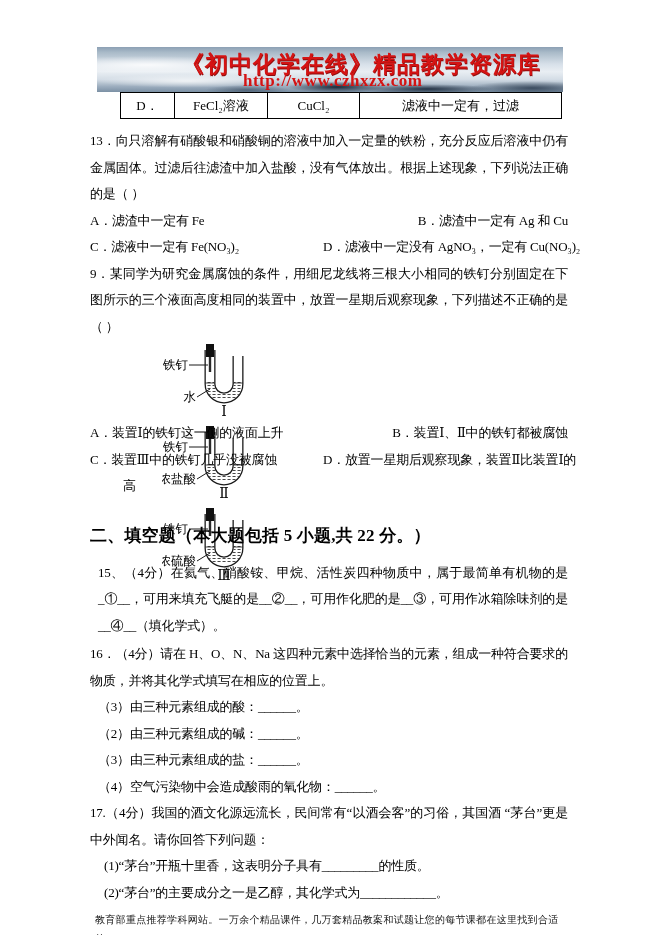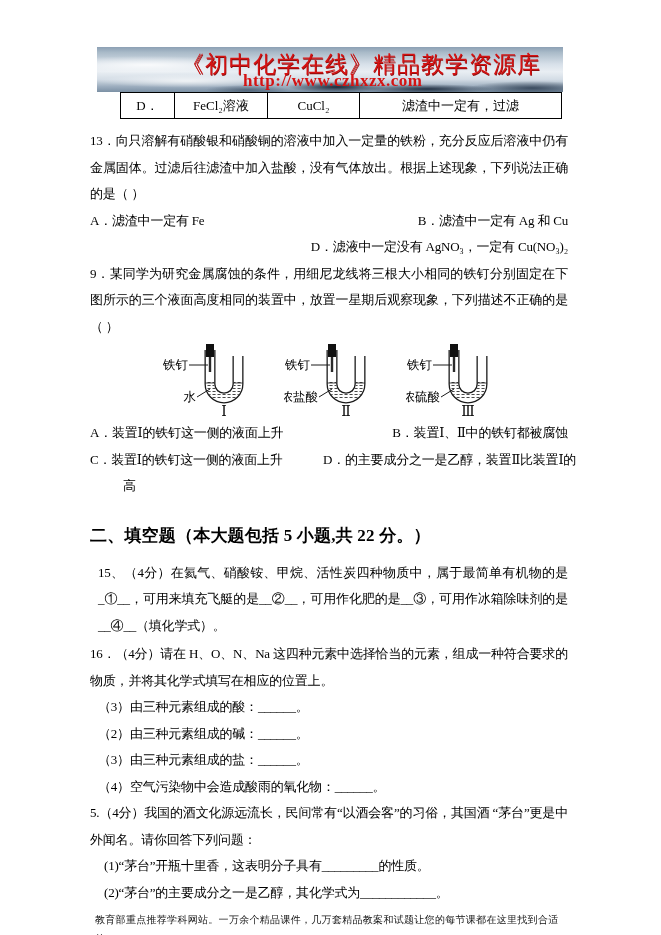--- a/index.html
+++ b/index.html
@@ -15,21 +15,21 @@
     background:
       radial-gradient(ellipse 70px 8px at 240px 40px, rgba(12,26,42,.9), rgba(12,26,42,0) 70%),
       radial-gradient(ellipse 95px 7px at 330px 42px, rgba(18,32,50,.85), rgba(18,32,50,0) 70%),
       radial-gradient(ellipse 60px 7px at 150px 43px, rgba(40,58,78,.55), rgba(40,58,78,0) 70%),
       radial-gradient(ellipse 90px 10px at 435px 41px, rgba(22,38,58,.7), rgba(22,38,58,0) 70%),
       radial-gradient(ellipse 140px 12px at 50px 18px, rgba(255,255,255,.85), rgba(255,255,255,0) 75%),
       radial-gradient(ellipse 120px 9px at 90px 34px, rgba(255,255,255,.7), rgba(255,255,255,0) 75%),
       linear-gradient(180deg,#8ca0b4 0%,#a9bac8 12%,#d7e0e9 38%,#e9eef3 55%,#d4dde6 72%,#9cadbe 88%,#7b90a4 100%);
   }
   .banner-title{
-    position:absolute;left:84px;top:2px;color:#d51313;font-size:23px;font-weight:normal;
+    position:absolute;left:84px;top:2px;color:#d51313;font-size:23px;font-weight:bold;
     letter-spacing:1px;white-space:nowrap;text-shadow:.6px .6px 0 #8e0d0d;
   }
   .banner-url{
     position:absolute;left:146px;top:24px;color:#d51313;font-size:17px;font-weight:bold;
     letter-spacing:.5px;white-space:nowrap;
   }
   
   table.frag{border-collapse:collapse;margin-left:30px;table-layout:fixed;}
   table.frag td{
     border:1px solid #000;height:25px;text-align:center;vertical-align:middle;
@@ -41,21 +41,21 @@
   .optrow{display:flex;font-size:13px;line-height:26.5px;letter-spacing:-.2px;}
   .optrow .l{width:233px;flex:none;}
   .optrow .r{flex:1;white-space:nowrap;text-align:right;}
   .wrapline{margin-left:33px;font-size:13px;line-height:26.5px;}
   .sec-head{margin:24px 0 0 0;font-size:17px;font-weight:bold;letter-spacing:.2px;}
   .q15-stem{margin-top:13px;margin-left:8px;}
   .q16-stem{margin-top:2px;}
   .subitem{margin-left:8px;font-size:13px;line-height:26.5px;letter-spacing:-.2px;}
   .subitem17{margin-left:14px;}
   
-  .diagram{display:flex;margin-left:72px;margin-top:2px;height:78px;}
+  .diagram{display:flex;margin-left:72px;margin-top:2px;height:78px;flex-direction:column;}
   .apparatus{margin:0;padding:0;}
   .tube-outer{stroke:#1a1a1a;stroke-width:11;fill:none;}
   .tube-inner{stroke:#ffffff;stroke-width:8.4;fill:none;}
   .tube-liquid{stroke:url(#hatchp);stroke-width:8.4;fill:none;}
   .leader{stroke:#1a1a1a;stroke-width:1;}
   .meniscus{stroke:#1a1a1a;stroke-width:.8;}
   .stopper{fill:#111;}
   .nail{stroke:#2a2a2a;stroke-width:2.4;}
   .svglbl{font-size:12.5px;font-family:"Liberation Serif","DejaVu Serif",serif;fill:#000;}
   .numeral{font-size:14px;font-family:"Liberation Serif","DejaVu Serif",serif;fill:#000;}
@@ -72,31 +72,32 @@
       <div class="banner-title">《初中化学在线》精品教学资源库</div>
       <div class="banner-url">http://www.czhxzx.com</div>
     </div>
 
     <table class="frag">
       <tbody>
           <tr>
         <td style="width:49px">D．</td>
         <td style="width:88px">FeCl₂溶液</td>
         <td style="width:87px">CuCl₂</td>
-        <td style="width:197px">滤渣中一定有，过滤</td>
+        <td style="width:197px">滤液中一定有，过滤</td>
       </tr>
     </tbody>
       </table>
 
     <p class="stem q13-stem">13．向只溶解有硝酸银和硝酸铜的溶液中加入一定量的铁粉，充分反应后溶液中仍有金属固体。过滤后往滤渣中加入盐酸，没有气体放出。根据上述现象，下列说法正确的是（  ）</p>
     <div class="optrow">
       <span class="l">A．滤渣中一定有 Fe</span>
       <span class="r">B．滤渣中一定有 Ag 和 Cu</span>
     </div>
     <div class="optrow">
+      <span class="l">C．滤液中一定有 Fe(NO₃)₂</span>
       <span class="r">D．滤液中一定没有 AgNO₃，一定有 Cu(NO₃)₂</span>
     </div>
 
     <p class="stem">9．某同学为研究金属腐蚀的条件，用细尼龙线将三根大小相同的铁钉分别固定在下图所示的三个液面高度相同的装置中，放置一星期后观察现象，下列描述不正确的是（  ）</p>
 
     <div class="diagram">
       <svg width="0" height="0">
         <defs>
           <pattern id="hatchp" width="5" height="3" patternUnits="userSpaceOnUse">
             <path d="M0.5,1.5 H3.6" stroke="#333" stroke-width="0.9" fill="none"></path>
@@ -163,36 +164,36 @@
           <text class="numeral" x="62" y="74" text-anchor="middle">Ⅲ</text>
         </svg>
       </figure>
     </div>
 
     <div class="optrow">
       <span class="l">A．装置Ⅰ的铁钉这一侧的液面上升</span>
       <span class="r">B．装置Ⅰ、Ⅱ中的铁钉都被腐蚀</span>
     </div>
     <div class="optrow">
-      <span class="l">C．装置Ⅰ的铁钉这一侧的液面上升</span>
-      <span class="r">D．的主要成分之一是乙醇，装置Ⅱ比装置Ⅰ的</span>
+      <span class="l">C．装置Ⅲ中的铁钉几乎没被腐蚀</span>
+      <span class="r">D．放置一星期后观察现象，装置Ⅱ比装置Ⅰ的</span>
     </div>
     <div class="wrapline">高</div>
 
     <h2 class="sec-head">二、填空题（本大题包括 5 小题,共 22 分。）</h2>
 
     <p class="stem q15-stem">15、（4分）在氦气、硝酸铵、甲烷、活性炭四种物质中，属于最简单有机物的是_①__，可用来填充飞艇的是__②__，可用作化肥的是__③，可用作冰箱除味剂的是__④__（填化学式）。</p>
 
     <p class="stem q16-stem">16．（4分）请在 H、O、N、Na 这四种元素中选择恰当的元素，组成一种符合要求的物质，并将其化学式填写在相应的位置上。</p>
     <div class="subitem">（3）由三种元素组成的酸：______。</div>
     <div class="subitem">（2）由三种元素组成的碱：______。</div>
     <div class="subitem">（3）由三种元素组成的盐：______。</div>
     <div class="subitem">（4）空气污染物中会造成酸雨的氧化物：______。</div>
 
-    <p class="stem">5.（4分）我国的酒文化源远流长，民间常有“以酒会客”的习俗，其国酒 “茅台”更是中外闻名。请你回答下列问题：</p>
+    <p class="stem">17.（4分）我国的酒文化源远流长，民间常有“以酒会客”的习俗，其国酒 “茅台”更是中外闻名。请你回答下列问题：</p>
     <div class="subitem subitem17">(1)“茅台”开瓶十里香，这表明分子具有_________的性质。</div>
     <div class="subitem subitem17">(2)“茅台”的主要成分之一是乙醇，其化学式为____________。</div>
 
     <div class="footer">
       <div>教育部重点推荐学科网站。一万余个精品课件，几万套精品教案和试题让您的每节课都在这里找到合适的</div>
 
     </div>
 
   </div>
 </div>

